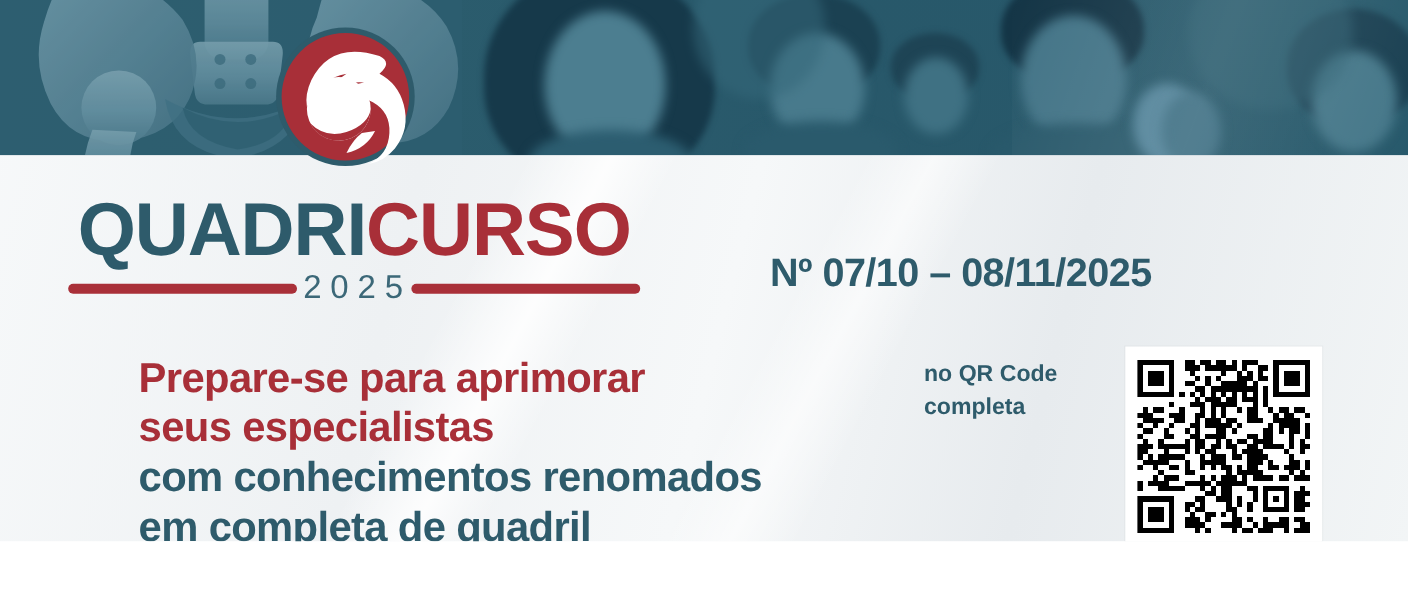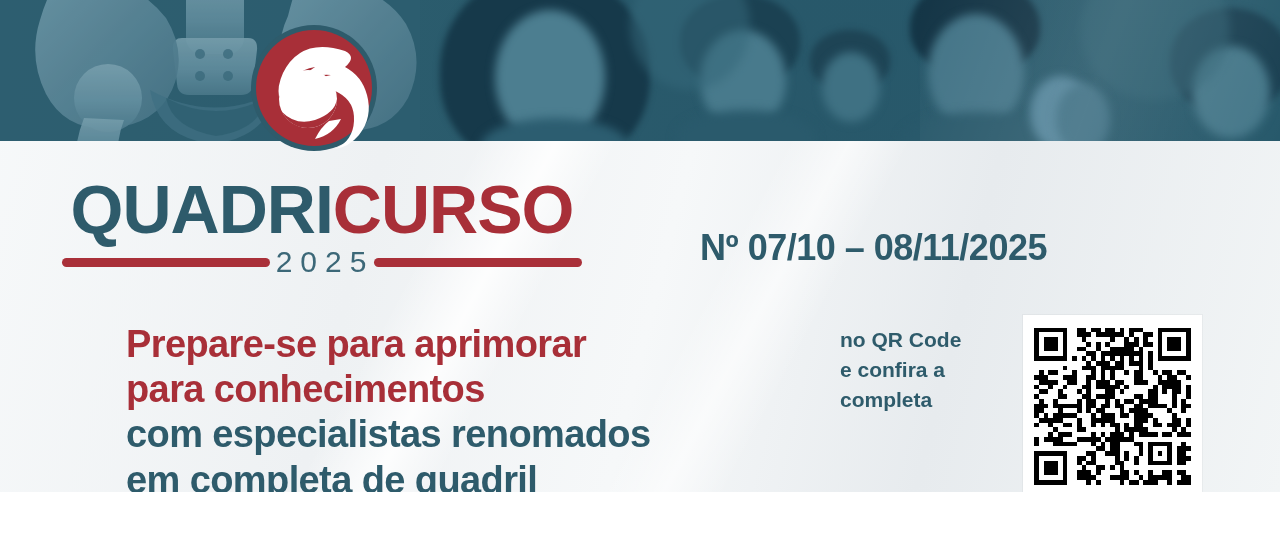--- a/index.html
+++ b/index.html
@@ -186,28 +186,27 @@
   <div class="year-row">
     <span class="year-rule"></span>
     <span class="year-text">2025</span>
     <span class="year-rule"></span>
   </div>
 
   <div class="date">Nº 07/10 – 08/11/2025</div>
 
   <div class="headline">
     <div class="l-red">Prepare-se para aprimorar</div>
-    <div class="l-red">para conhecimentos</div>
-    <div class="l-teal">com especialistas renomados</div>
+    <div class="l-red">seus especialistas</div>
+    <div class="l-teal">com conhecimentos renomados</div>
     <div class="l-teal">em completa de quadril</div>
   </div>
 
   <div class="qr-cta">
     <div>no QR Code</div>
-    <div>e confira a</div>
     <div>completa</div>
   </div>
 
   <div class="qr-card">
     <svg viewBox="0 0 33 33" shape-rendering="crispEdges">
       <rect width="33" height="33" fill="#ffffff"></rect>
       <g fill="#000000" id="qr-modules">
           <rect x="0" y="0" width="1" height="1"></rect>
           <rect x="1" y="0" width="1" height="1"></rect>
           <rect x="2" y="0" width="1" height="1"></rect>

